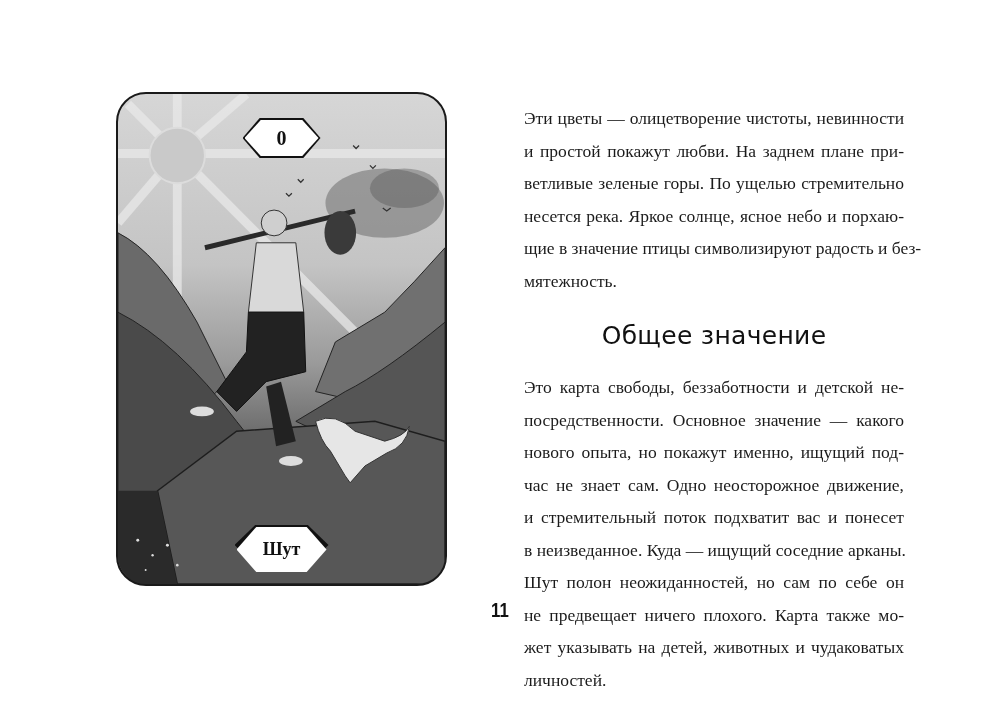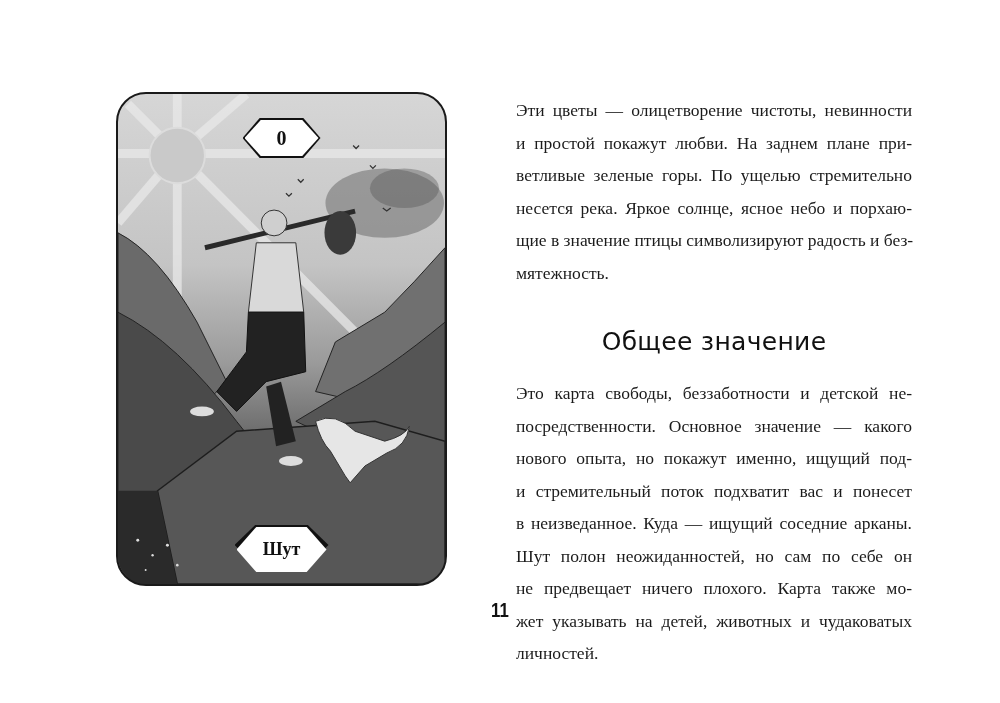--- a/index.html
+++ b/index.html
@@ -21,24 +21,24 @@
     clip-path:polygon(22% 0,78% 0,100% 50%,78% 100%,22% 100%,0 50%); }
   .num-outline { top:24px; width:78px; height:40px; }
   .num { top:26px; width:74px; height:36px; font-size:20px; }
   .name-outline { top:431px; width:94px; height:40px; }
   .name { top:433px; width:90px; height:45px; font-size:18px; }
   .text-col {
     position:absolute; left:508px; top:86px; width:412px;
     font-family:"Liberation Serif","DejaVu Serif",serif; font-size:17.5px; line-height:32.5px;
     color:#1b1b1b; text-align:justify;
   }
-  .text-col p { margin:8px; hyphens:manual; }
+  .text-col p { margin:16px; hyphens:manual; }
   .heading {
     font-family:"DejaVu Sans","Liberation Sans",sans-serif; font-size:25px; font-weight:normal;
-    text-align:center; margin:36px 0 18px 0; line-height:34px; color:#111; letter-spacing:0.3px;
+    text-align:center; margin:22px 0 18px 0; line-height:34px; color:#111; letter-spacing:0.3px;
   }
   .line { display:block; text-align:justify; text-align-last:justify; white-space:nowrap; }
   .line.last { text-align-last:left; }
   .page-num {
     position:absolute; left:480px; top:598px; width:40px; text-align:center;
     font-family:"Liberation Sans","DejaVu Sans",sans-serif; font-weight:bold; font-size:21px; color:#111;
     transform:scaleX(0.8);
   }
 </style>
 </head>
@@ -114,20 +114,21 @@
     <span class="line">ветливые зеленые горы. По ущелью стремительно</span>
     <span class="line">несется река. Яркое солнце, ясное небо и порхаю-</span>
     <span class="line">щие в значение птицы символизируют радость и без-</span>
     <span class="line last">мятежность.</span>
   </p>
   <h2 class="heading">Общее значение</h2>
   <p>
     <span class="line">Это карта свободы, беззаботности и детской не-</span>
     <span class="line">посредственности. Основное значение — какого</span>
     <span class="line">нового опыта, но покажут именно, ищущий под-</span>
+    <span class="line">час не знает сам. Одно неосторожное движение,</span>
     <span class="line">и стремительный поток подхватит вас и понесет</span>
     <span class="line">в неизведанное. Куда — ищущий соседние арканы.</span>
     <span class="line">Шут полон неожиданностей, но сам по себе он</span>
     <span class="line">не предвещает ничего плохого. Карта также мо-</span>
     <span class="line">жет указывать на детей, животных и чудаковатых</span>
     <span class="line last">личностей.</span>
   </p>
 </div>
 
 <div class="page-num">11</div>

